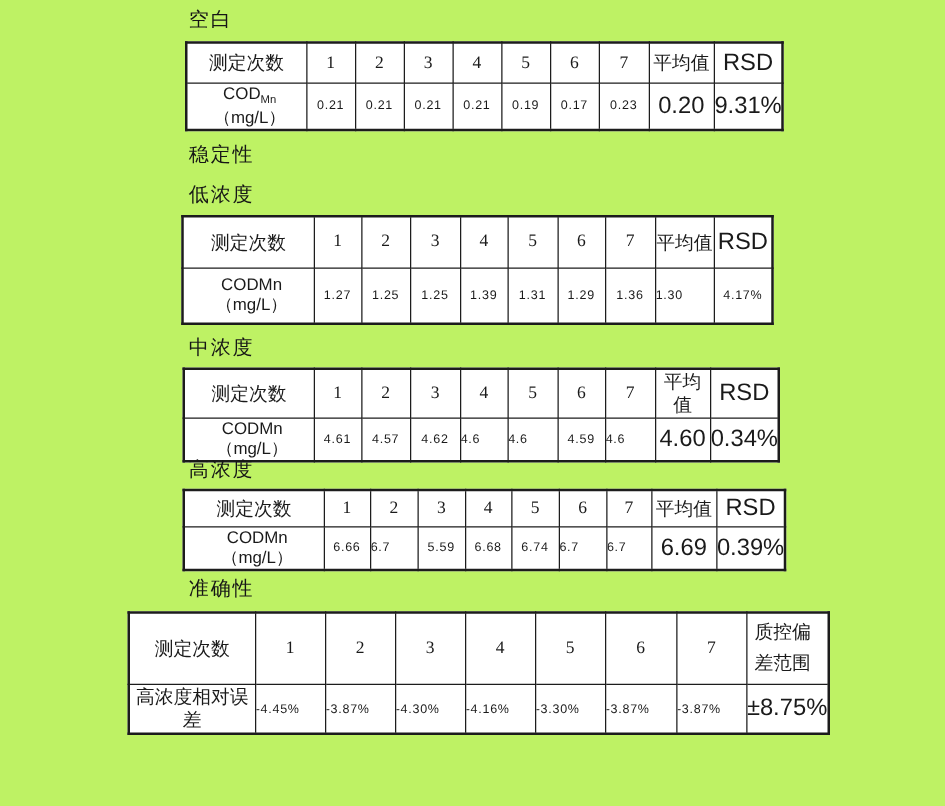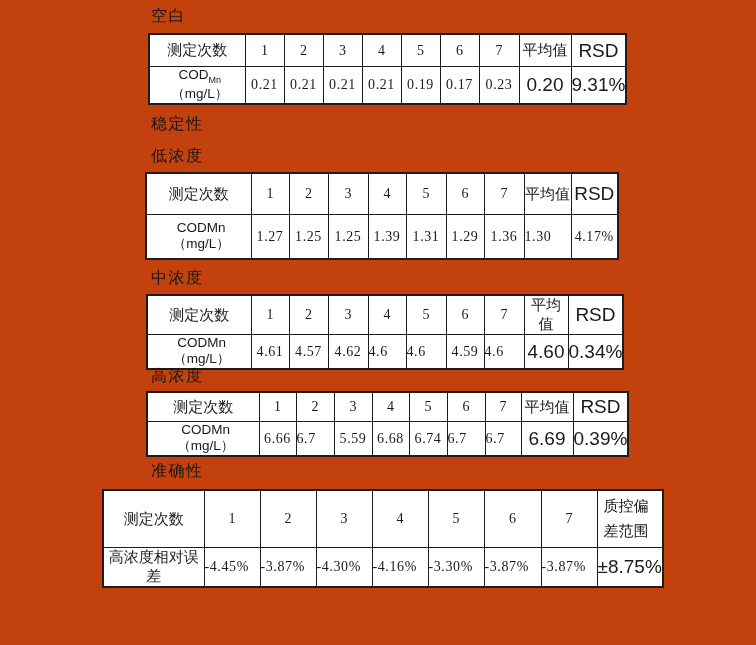--- a/index.html
+++ b/index.html
@@ -1,27 +1,27 @@
 <!DOCTYPE html>
 <html><head>
 <meta charset="utf-8">
 <style>
   html,body{margin:0;padding:0;background:#ffffff;}
   .page{
-    position:relative;width:756px;height:645px;background:#c2410c;
+    position:relative;width:756px;height:645px;background:#bef264;
     color:#1a1a1a;font-family:"Liberation Serif","DejaVu Serif",serif;
     overflow:hidden;
   }
   .hd{position:absolute;font-size:16px;letter-spacing:1.5px;white-space:nowrap;color:#161616;}
   table{position:absolute;border-collapse:collapse;table-layout:fixed;background:#fff;border:2px solid #1c1c1c;}
   td{border:1px solid #1c1c1c;vertical-align:middle;text-align:center;padding:0;overflow:hidden;color:#1a1a1a;}
   .cjk{font-size:15px;}
   .dig{font-size:14px;}
   .sans{font-family:Liberation Sans, sans-serif;font-size:19px;letter-spacing:0;}
-  .meas{font-family:Liberation Serif, serif;font-size:14px;letter-spacing:.6px;}
+  .meas{font-family:Liberation Sans, sans-serif;font-size:10px;letter-spacing:.6px;}
   .ra{text-align:left;padding-right:7px;}
   .lbl{text-align:center;padding-left:5px;font-family:"Liberation Sans","DejaVu Sans",sans-serif;font-size:13.5px;margin-top:44px;}
   .sub{font-size:9px;}
   .qc{text-align:left;padding:2px 6px;line-height:25px;font-size:15px;}
   
   .t1{left:148px;top:33px;}   .t1 tr.hr td{height:31px;} .t1 tr.dr td{height:34px;}
   .t2{left:145px;top:172px;}  .t2 tr.hr td{height:40px;} .t2 tr.dr td{height:43px;}
   .t3{left:146px;top:294px;}  .t3 tr.hr td{height:27px;} .t3 tr.dr td{height:29px;}
   .t4{left:146px;top:391px;}  .t4 tr.hr td{height:28px;} .t4 tr.dr td{height:32px;}
   .t5{left:102px;top:489px;}  .t5 tr.hr td{height:52px;}

